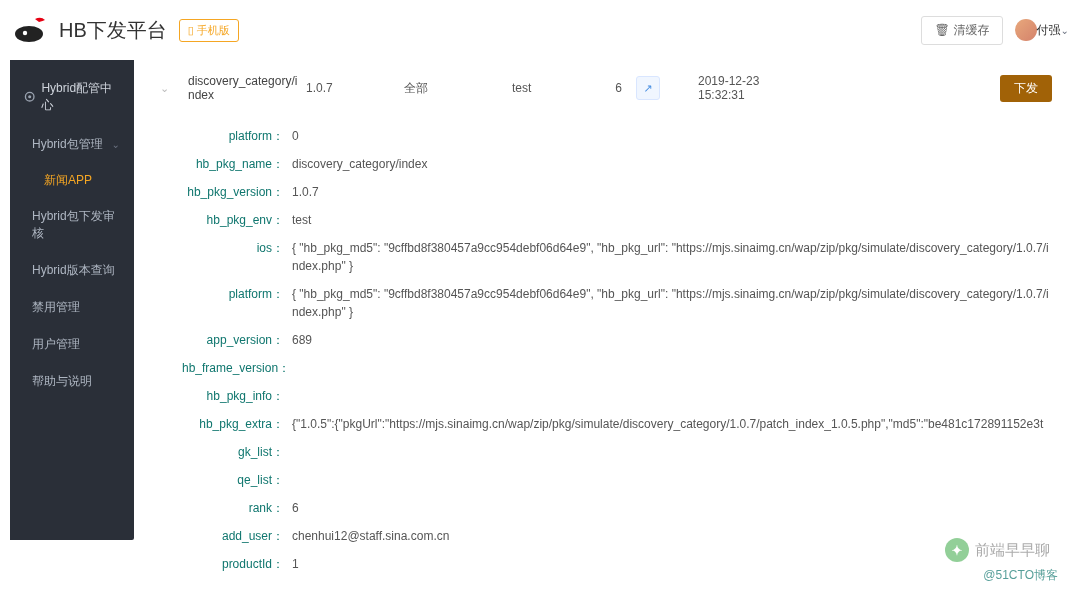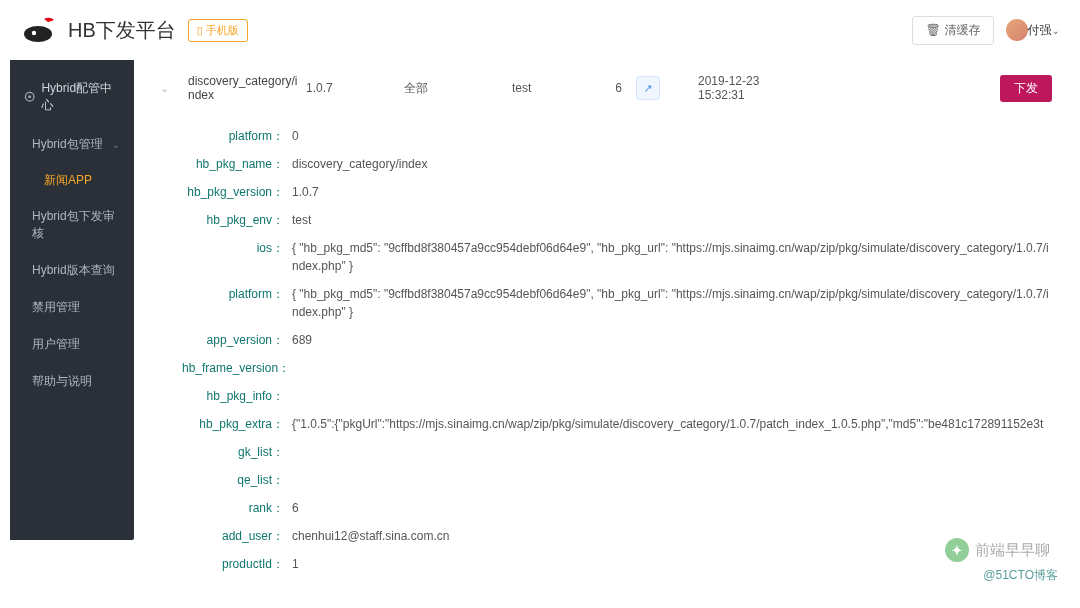--- a/index.html
+++ b/index.html
@@ -1,21 +1,21 @@
 <!DOCTYPE html>
 <html><head>
 <meta charset="utf-8">
 <style>
 * { margin:0; padding:0; box-sizing:border-box; }
 body { font-family:-apple-system,"PingFang SC","Microsoft YaHei",sans-serif; font-size:12px; background:#fff; color:#333; }
 
 .app { width:1080px; height:608px; position:relative; overflow:hidden; }
 
 
-.header { height:60px; display:flex; align-items:center; padding:0 20px; justify-content:space-between; }
+.header { height:60px; display:flex; align-items:center; padding:0 11px; justify-content:space-between; }
 .header-left { display:flex; align-items:center; gap:12px; }
 .logo-wrap { display:flex; align-items:center; gap:8px; }
 .sina-logo { width:40px; height:28px; position:relative; }
 .title { font-size:20px; color:#333; font-weight:400; }
 .mobile-btn { border:1px solid #f5a623; color:#f5a623; background:#fff; font-size:11px; padding:3px 8px; border-radius:3px; cursor:pointer; display:inline-flex; align-items:center; gap:3px; }
 .header-right { display:flex; align-items:center; gap:12px; }
 .cache-btn { border:1px solid #ddd; background:#fff; color:#666; font-size:12px; padding:5px 12px; border-radius:3px; cursor:pointer; display:inline-flex; align-items:center; gap:4px; }
 .user-pill { display:flex; align-items:center; cursor:pointer; }
 .avatar { width:22px; height:22px; border-radius:50%; background:linear-gradient(135deg,#e8a87c,#d4826b); }
 
@@ -35,21 +35,21 @@
 
 .row-top { display:flex; align-items:center; padding:14px 8px; gap:8px; font-size:12px; color:#555; }
 .expand-icon { width:20px; color:#bbb; cursor:pointer; font-size:11px; }
 .col-name { width:110px; word-break:break-all; color:#444; }
 .col-ver { width:90px; }
 .col-scope { width:100px; }
 .col-env { width:80px; }
 .col-rank { width:28px; text-align:right; padding-right:6px; }
 .arrow-btn { width:24px; height:24px; border:1px solid #d9e6ff; background:#f0f6ff; border-radius:3px; display:inline-flex; align-items:center; justify-content:center; color:#4a90e2; cursor:pointer; font-size:11px; }
 .col-time { width:112px; color:#555; padding-left:30px; }
-.action-btn { background:#be185d; color:#fff; border:none; padding:5px 14px; border-radius:3px; font-size:12px; cursor:pointer; margin-left:auto; }
+.action-btn { background:#a16207; color:#fff; border:none; padding:5px 14px; border-radius:3px; font-size:12px; cursor:pointer; margin-left:auto; }
 
 
 .detail { padding:6px 8px 8px 30px; }
 .drow { display:flex; padding:5px 0; font-size:12px; line-height:1.5; }
 .dlabel { width:110px; text-align:right; color:#0f766e; padding-right:8px; flex-shrink:0; }
 .dlabel::after { content:"："; }
 .dval { color:#555; word-break:break-all; flex:1; }
 
 
 .wm1 { position:absolute; right:30px; bottom:46px; opacity:.55; display:flex; align-items:center; gap:6px; color:#666; font-size:15px; }

